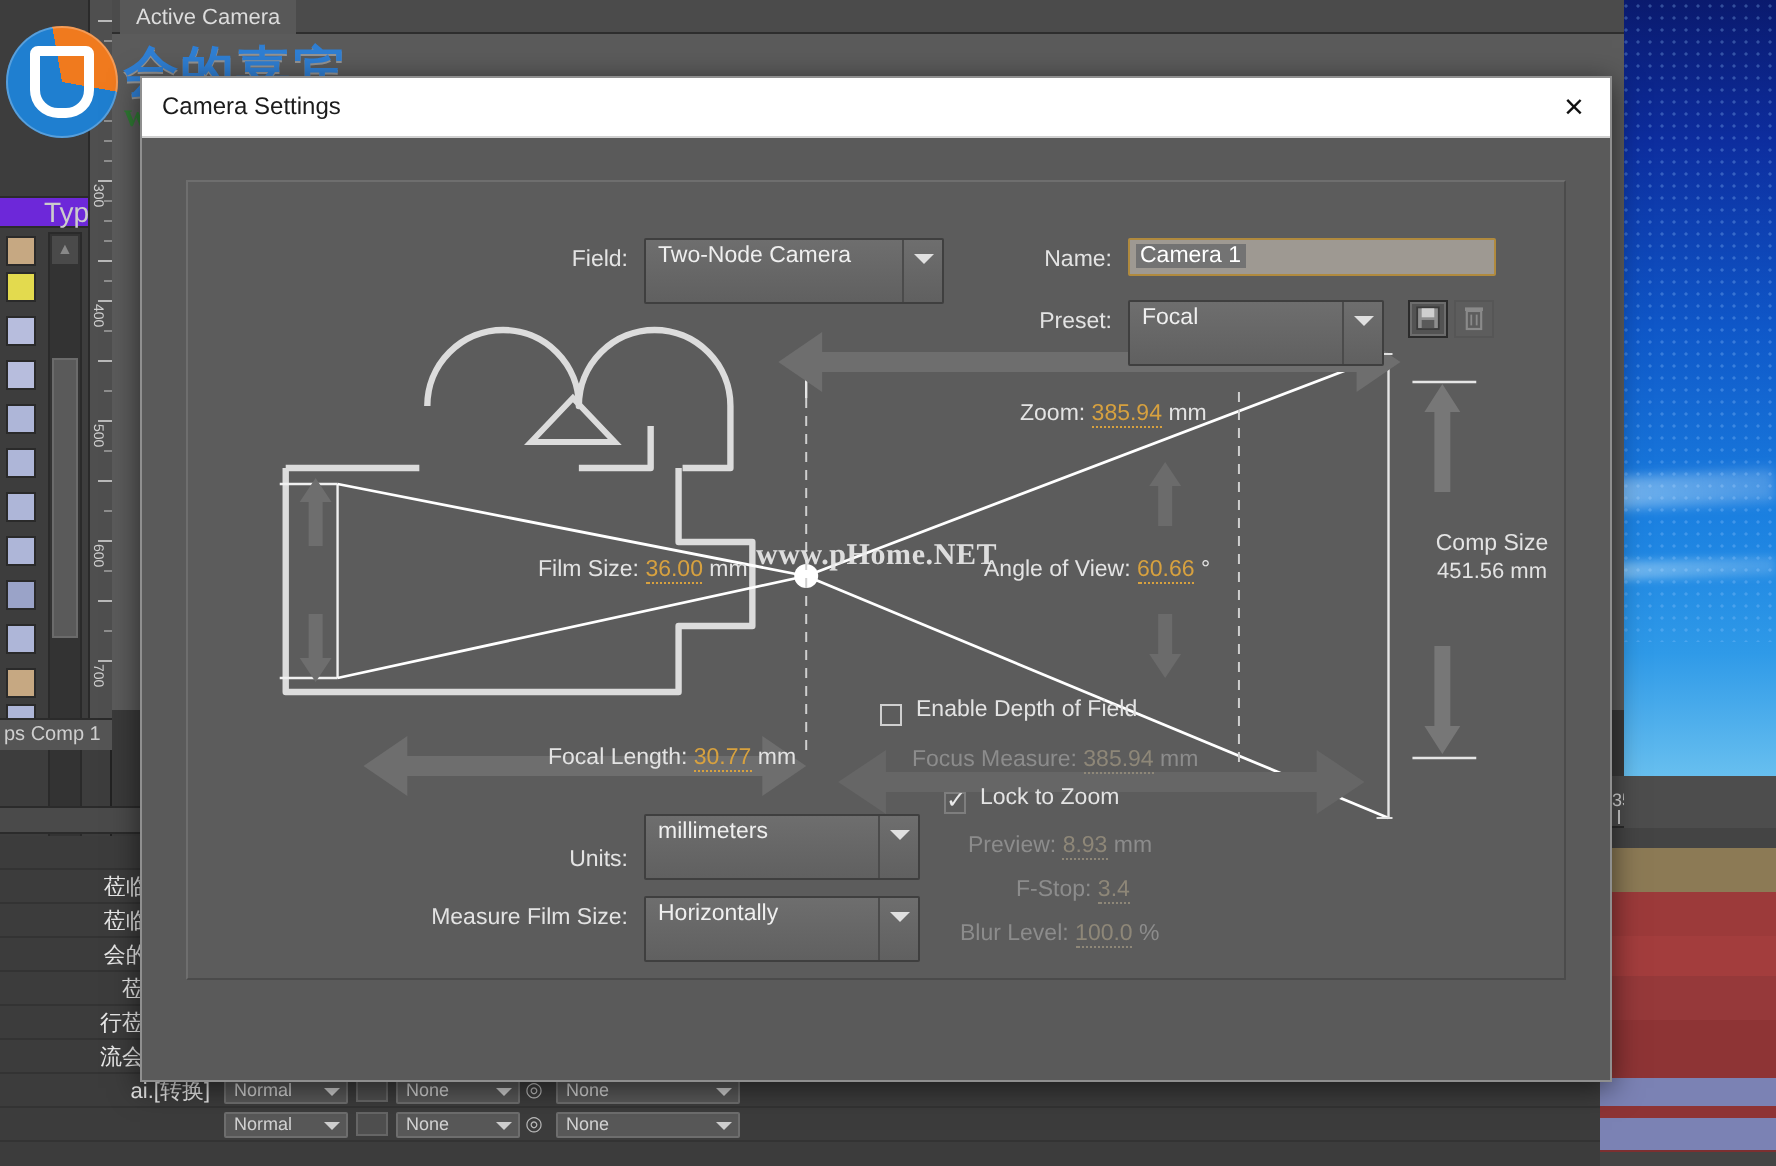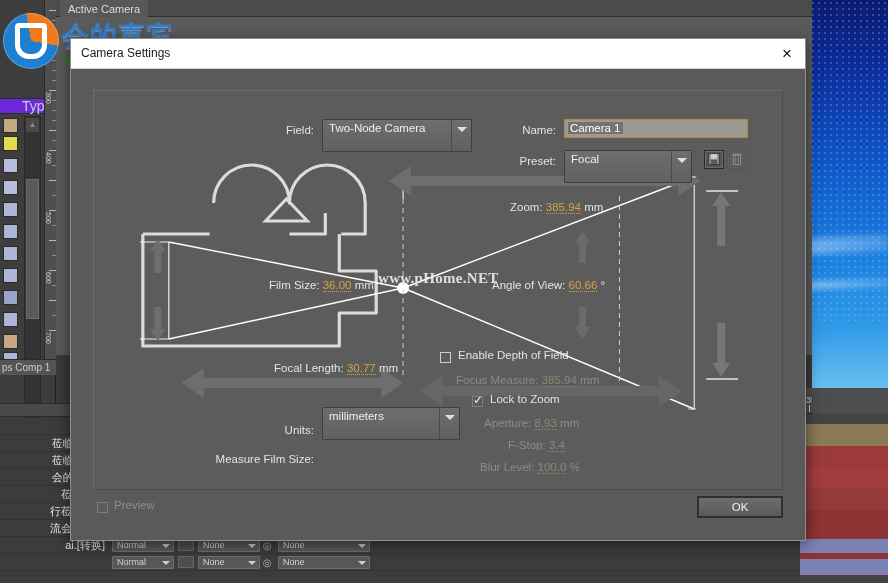--- a/index.html
+++ b/index.html
@@ -618,41 +618,45 @@
         <span class="val">36.00</span>
         <span class="unit">mm</span>
       </div>
 
       <div class="field-text" style="left:398px; top:188px;">
         <span>Angle of View:</span>
         <span class="val">60.66</span>
         <span class="unit">°</span>
       </div>
 
-
-      <div class="field-text" style="left:180px; top:271px;">
+      <div style="position:absolute; left:608px; top:175px; width:88px; text-align:center;">
+        <div style="color:#e3e3e3; font-size:11.5px;">Comp Size</div>
+        <div style="color:#e3e3e3; font-size:11px; margin-top:2px;">451.56 mm</div>
+      </div>
+
+      <div class="field-text" style="left:180px; top:282px;">
         <span>Focal Length:</span>
         <span class="val">30.77</span>
         <span class="unit">mm</span>
       </div>
 
       <div class="chk" style="left:346px; top:261px;"></div>
       <div class="field-text" style="left:364px; top:258px;">Enable Depth of Field</div>
 
       <div class="field-text dim" style="left:362px; top:283px;">
         <span class="dim">Focus Measure:</span>
         <span class="val dim">385.94</span>
         <span class="dim">mm</span>
       </div>
 
       <div class="chk on dis" style="left:378px; top:305px;"></div>
       <div class="field-text" style="left:396px; top:302px;">Lock to Zoom</div>
 
       <div class="field-text dim" style="left:390px; top:326px;">
-        <span class="dim">Aperture:</span>
+        <span class="dim">Preview:</span>
         <span class="val dim">8.93</span>
         <span class="dim">mm</span>
       </div>
 
       <div class="field-text dim" style="left:414px; top:348px;">
         <span class="dim">F-Stop:</span>
         <span class="val dim">3.4</span>
       </div>
 
       <div class="field-text dim" style="left:386px; top:370px;">
@@ -661,23 +665,22 @@
         <span class="dim">%</span>
       </div>
 
       <div class="lbl" style="left:140px; top:333px; width:80px;">Units:</div>
       <div class="select" style="left:228px; top:316px; width:138px;">
         <span>millimeters</span>
         <span class="sep"></span><span class="arrow"></span>
       </div>
 
       <div class="lbl" style="left:70px; top:362px; width:150px;">Measure Film Size:</div>
-    </div>
-
-    <div id="dlg-footer">
-      <div class="chk dis" id="preview-chk"></div>
-      <div id="preview-lbl">Preview</div>
-      <div id="ok-btn">OK</div>
-    </div>
+      <div class="select" style="left:228px; top:357px; width:138px;">
+        <span>Horizontally</span>
+        <span class="sep"></span><span class="arrow"></span>
+      </div>
+    </div>
+
   </div>
 </div>
 
 <div id="wm-center">www.pHome.NET</div>
 
 </body></html>

